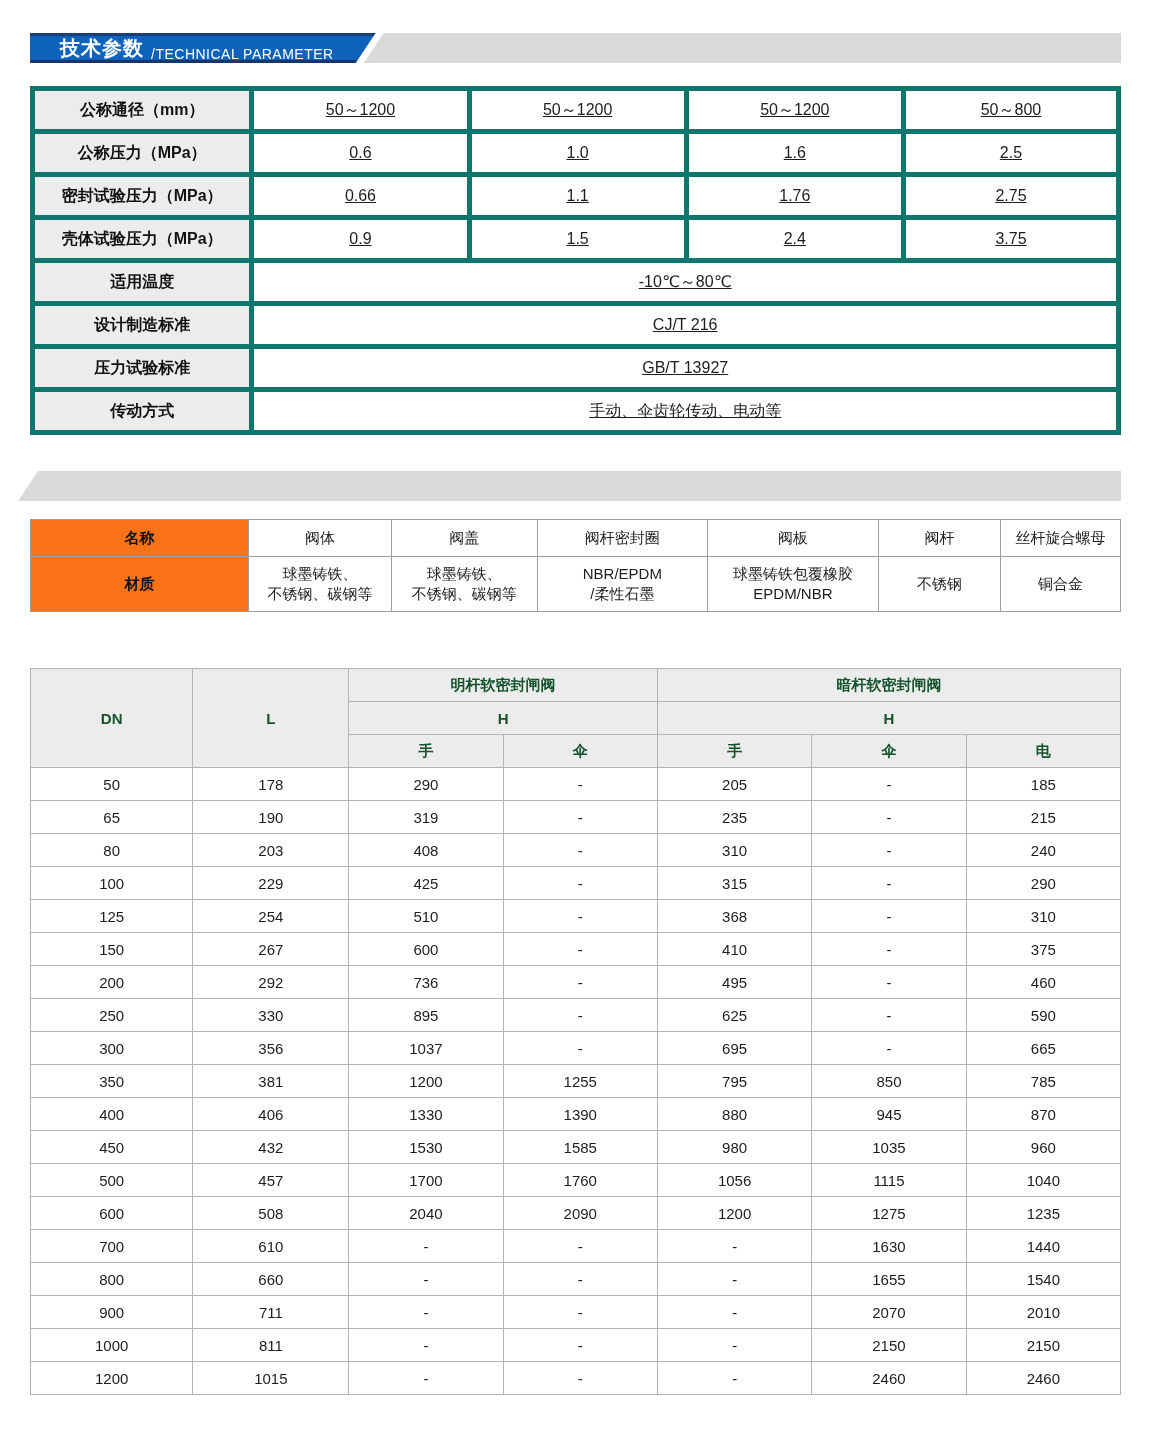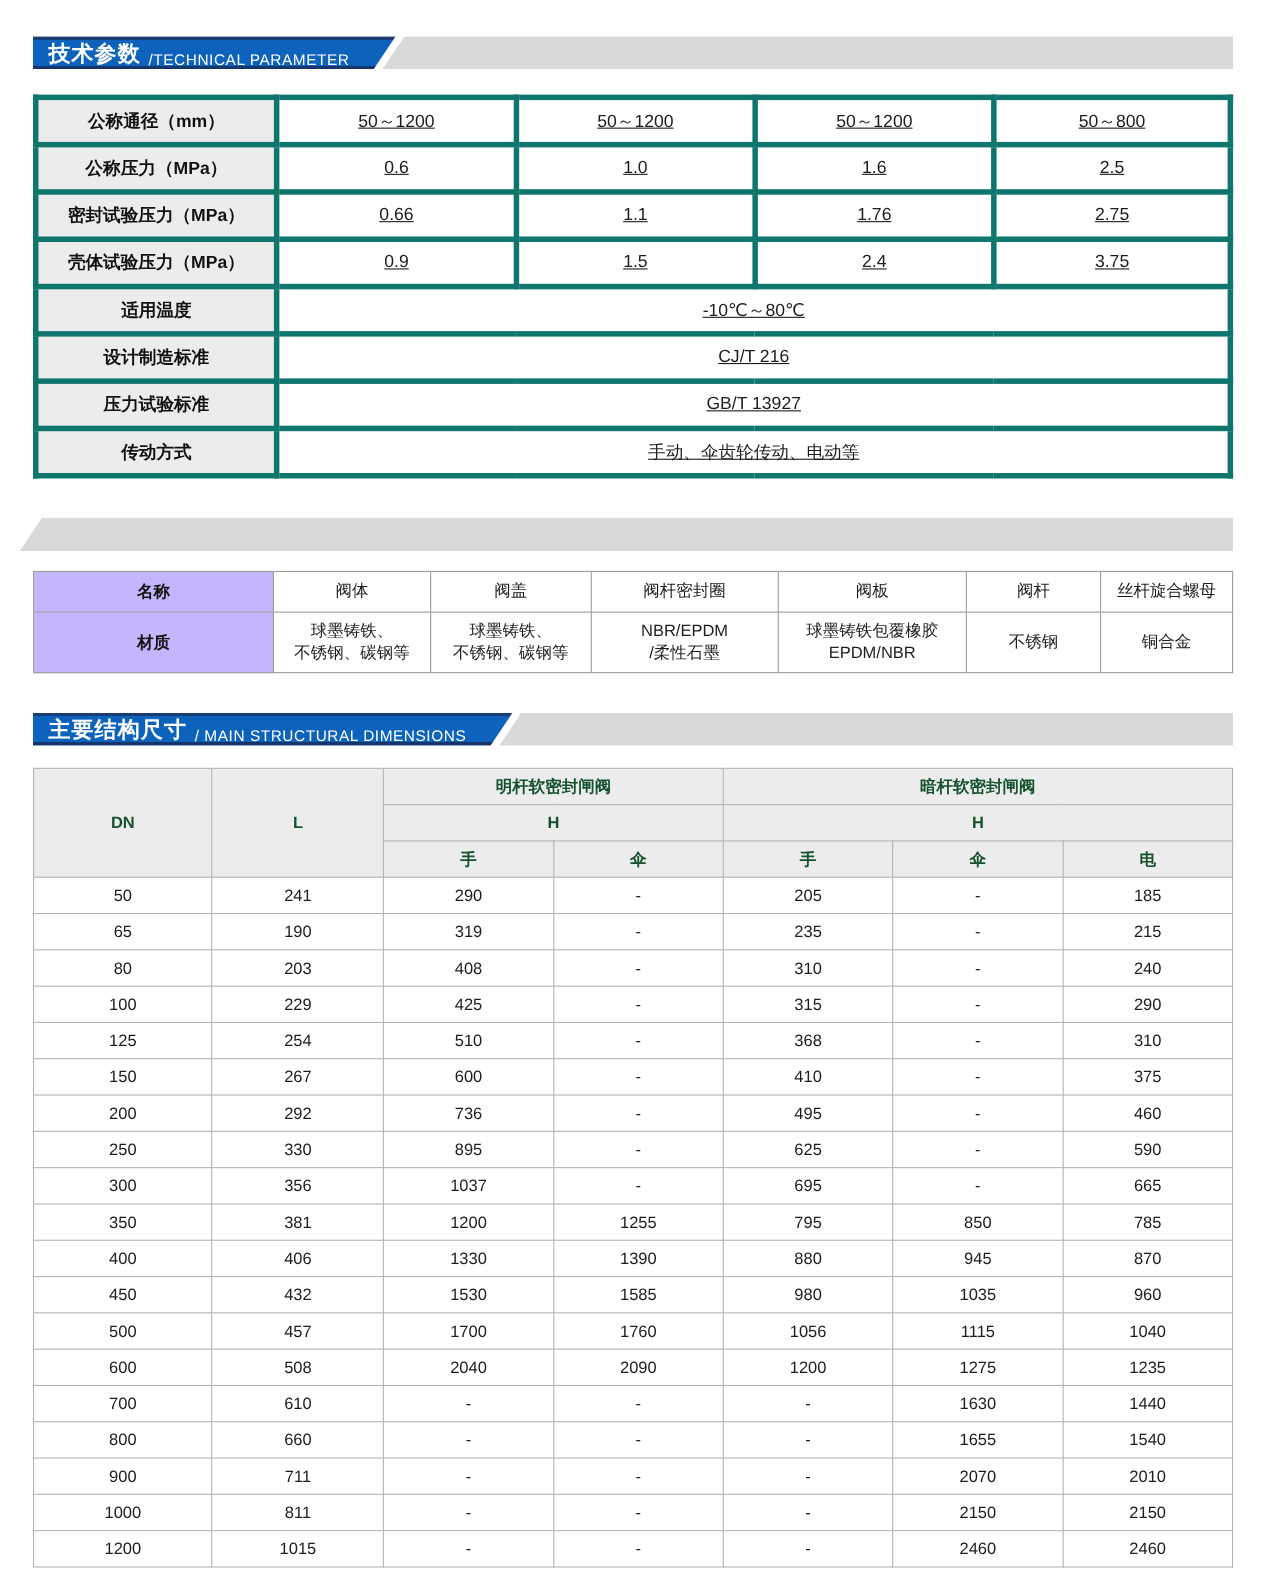--- a/index.html
+++ b/index.html
@@ -11,21 +11,21 @@
     overflow:hidden;
   }
   .page { padding:33px 30px 0 30px; }
 
   
   .banner { display:flex; height:30px; margin:0; }
   .banner-blue {
     background:linear-gradient(180deg,#1c3d74 0px,#1c3d74 3px,#0d63bc 3px,#0d63bc 27px,#16356b 27px,#16356b 30px);
     color:#ffffff;
     display:flex; align-items:center;
-    padding:0 42px 0 14px;
+    padding:0 42px 0 30px;
     clip-path:polygon(0 0,100% 0,calc(100% - 20px) 100%,0 100%);
     white-space:nowrap;
     text-align:right;
   }
   .banner-zh { font-size:20px; font-weight:bold; letter-spacing:1px; }
   .banner-en { font-size:14px; margin-left:7px; letter-spacing:.5px;margin-top:12px; }
   .banner-gray {
     flex:1; background:#d9d9d9;
     margin-left:-12px;
     clip-path:polygon(20px 0,100% 0,100% 100%,0 100%);
@@ -38,21 +38,21 @@
   
   .t1 { margin-top:23px; }
   .t1 th,.t1 td { border:5px solid #0f766e; height:34px; font-size:16px; }
   .t1 th { background:#ececec; font-weight:bold; color:#111; }
   .t1 td { background:#ffffff; font-weight:normal;text-decoration:underline; }
 
   
   .gap-before-2 { height:36px; }
   .t2 { margin-top:18px; }
   .t2 th,.t2 td { border:1px solid #9e9e9e; font-size:15px; }
-  .t2 th { background:#c4b5fd; font-weight:bold; color:#111; }
+  .t2 th { background:#f97316; font-weight:bold; color:#111; }
   .t2 td { background:#ffffff; white-space:pre-line; line-height:1.35; }
   .t2 .r1 th,.t2 .r1 td { height:32px; }
   .t2 .r2 th,.t2 .r2 td { height:50px; }
 
   
   .gap-before-3 { height:36px; }
   .t3 { margin-top:20px; }
   .t3 th,.t3 td { border:1px solid #b3b3b3; font-size:15px; }
   .t3 thead th { background:#ececec; font-weight:bold; color:#14532d; height:28px; }
   .t3 tbody td { background:#ffffff; height:30px; padding:1px 4px; }
@@ -161,27 +161,20 @@
 /柔性石墨</td>
           <td>球墨铸铁包覆橡胶
 EPDM/NBR</td>
           <td>不锈钢</td>
           <td>铜合金</td>
         </tr>
       </tbody>
   </table>
 
   <div class="gap-before-3"></div>
-  <div class="banner">
-    <div class="banner-blue">
-      <span class="banner-zh">主要结构尺寸</span>
-      <span class="banner-en">/ MAIN STRUCTURAL DIMENSIONS</span>
-    </div>
-    <div class="banner-gray"></div>
-  </div>
 
   <table class="t3">
     <colgroup>
       <col style="width:14.9%">
         <col style="width:14.3%">
         <col style="width:14.16%">
         <col style="width:14.16%">
         <col style="width:14.16%">
         <col style="width:14.16%">
         <col style="width:14.16%">
@@ -201,21 +194,21 @@
         <th>手</th>
         <th>伞</th>
         <th>手</th>
         <th>伞</th>
         <th>电</th>
       </tr>
     </thead>
     <tbody id="t3-body">
         <tr>
           <td>50</td>
-          <td>241</td>
+          <td>178</td>
           <td>290</td>
           <td>-</td>
           <td>205</td>
           <td>-</td>
           <td>185</td>
         </tr>
         <tr>
           <td>65</td>
           <td>190</td>
           <td>319</td>

